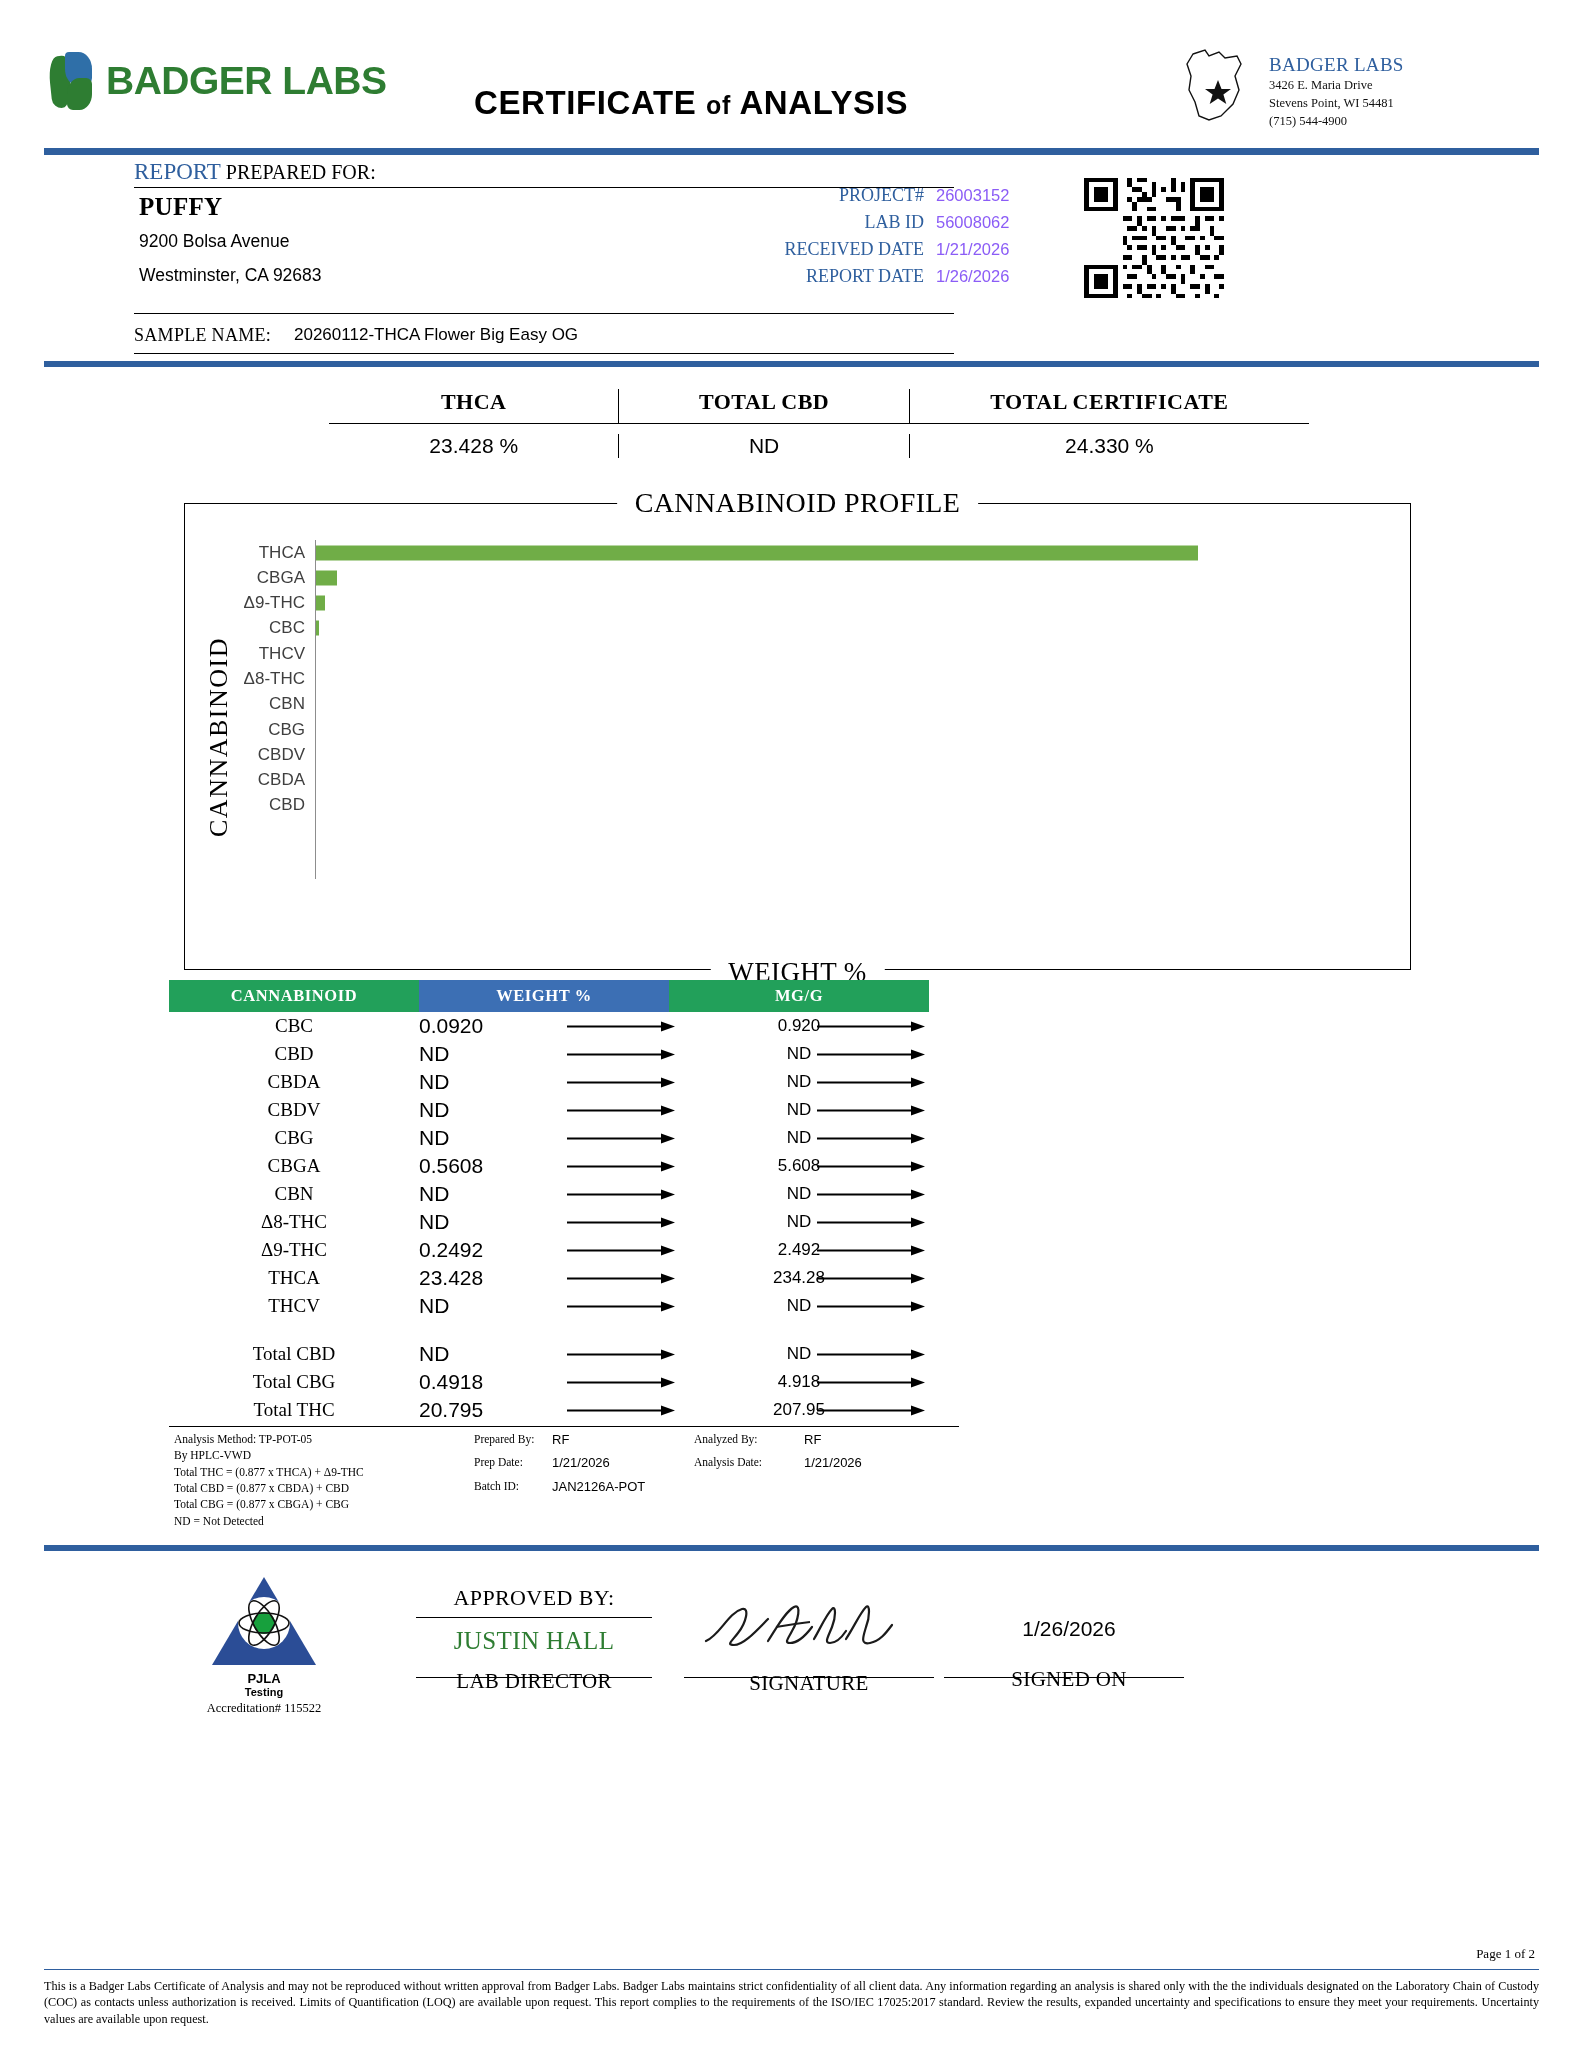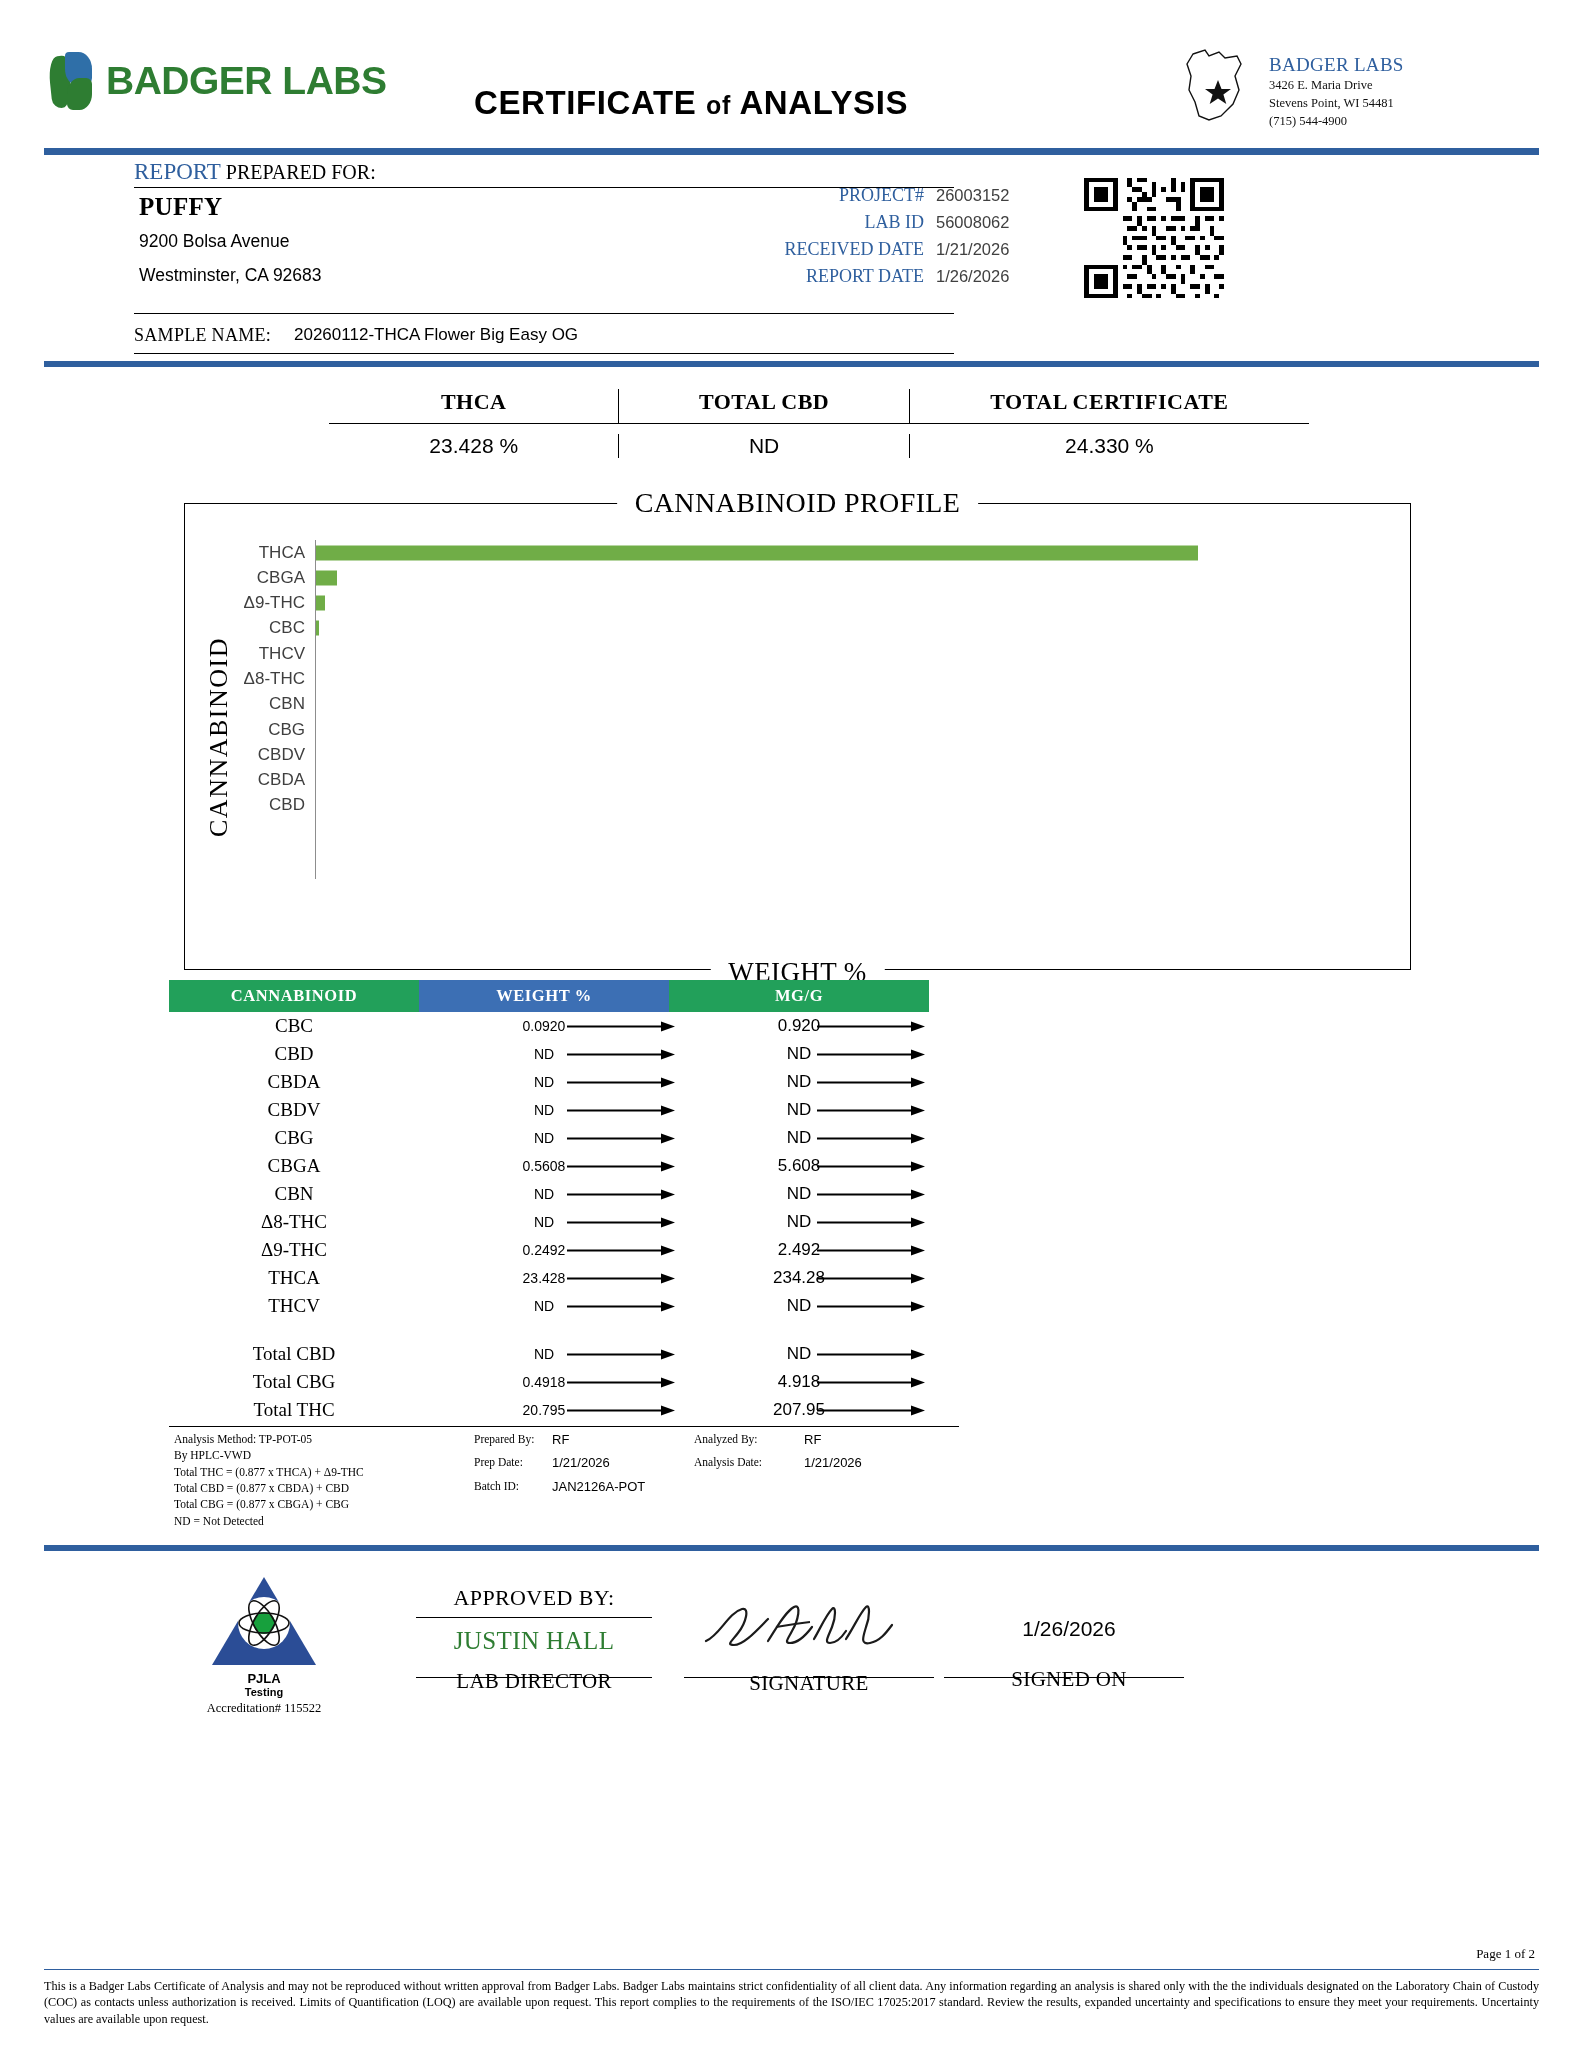--- a/index.html
+++ b/index.html
@@ -171,21 +171,21 @@
   .meta-label {
     width: 280px;
     text-align: right;
     color: #2f5f9e;
     padding-right: 12px;
     font-size: 18px;
   }
   .meta-value {
     font-family: "Liberation Sans", sans-serif;
     font-size: 16.5px;
-    color: #404040;
+    color: #8b5cf6;
   }
   .sample-name-label {
     position: absolute;
     left: 90px;
     top: 168px;
     font-size: 18px;
     letter-spacing: 0.3px;
   }
   .sample-name-value {
     position: absolute;
@@ -362,23 +362,23 @@
     width: 250px;
     text-align: center;
     font-size: 19px;
   }
   .arrow-cell {
     width: 0;
     position: relative;
   }
   .res-val {
     width: 250px;
-    text-align: center;
+    text-align: left;
     font-family: "Liberation Sans", sans-serif;
-    font-size: 14px;
+    font-size: 21px;
   }
   .res-val2 {
     width: 260px;
     text-align: center;
     font-family: "Liberation Sans", sans-serif;
     font-size: 17px;
   }
   .arrow {
     position: absolute;
     height: 9px;

